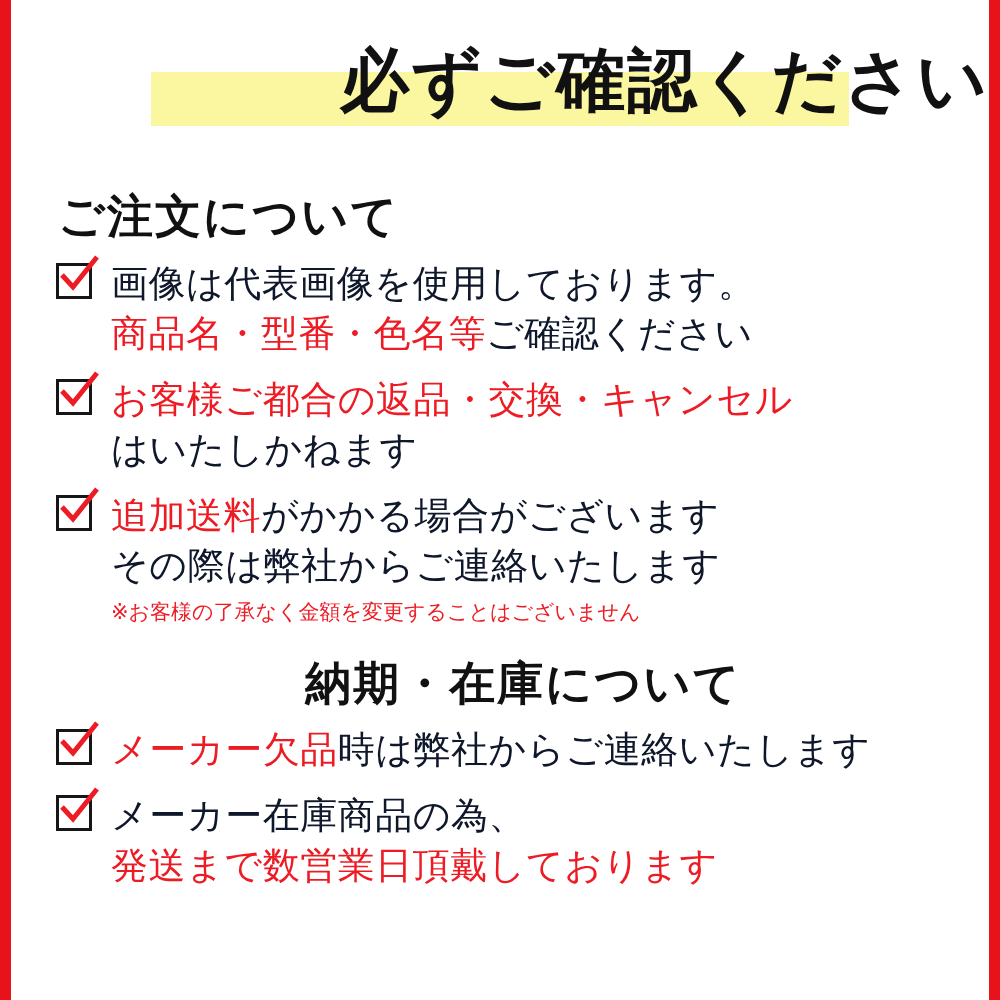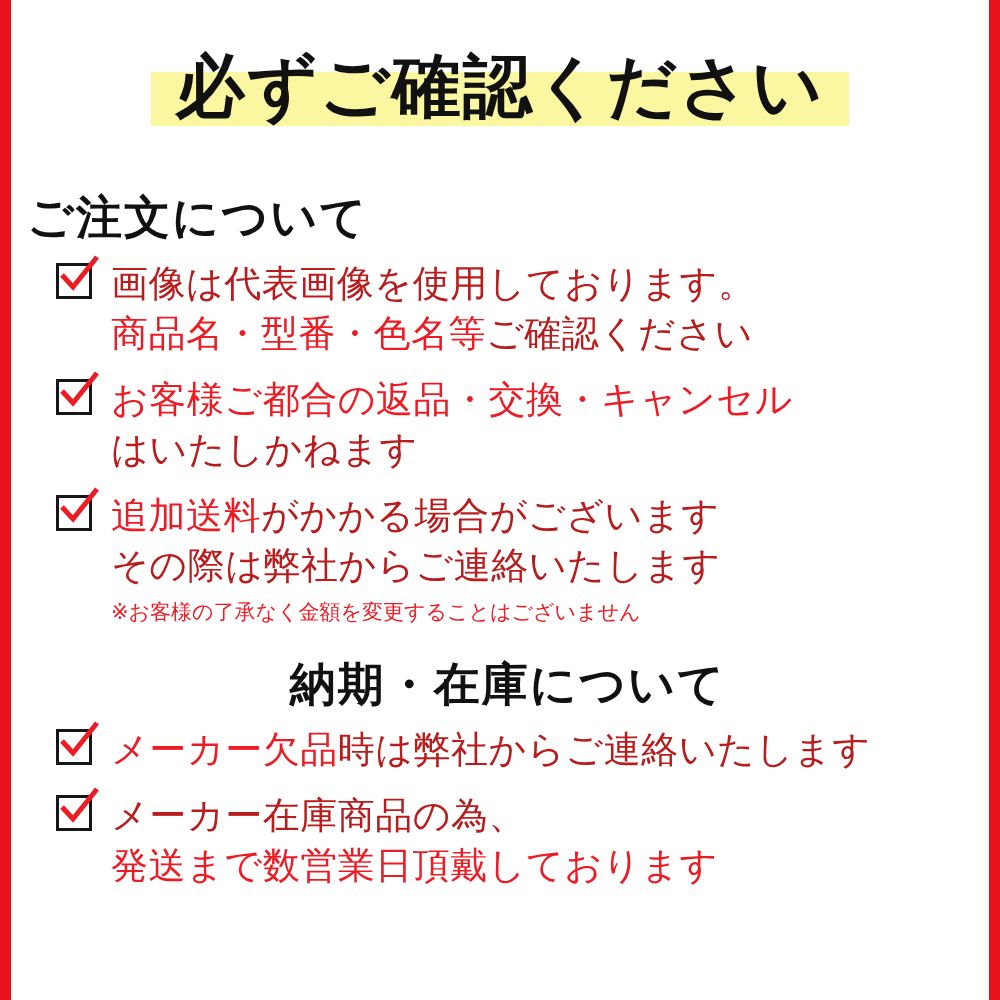--- a/index.html
+++ b/index.html
@@ -36,22 +36,23 @@
     left: 11px;
     right: 11px;
     top: 0;
     bottom: 0;
   }
 
   
   .title-wrap {
     position: relative;
     margin-top: 36px;
-    text-align: center;
+    text-align: right;
     height: 104px;
+    font-family: Liberation Mono, monospace;
   }
   .title-hl {
     position: absolute;
     left: 140px;
     right: 140px;
     top: 36px;
     height: 54px;
     background: #fbf6a0;
     z-index: 0;
   }
@@ -65,22 +66,23 @@
     line-height: 100px;
     white-space: nowrap;
   }
 
   
   .section-head {
     font-size: 46px;
     font-weight: 700;
     color: #111111;
     letter-spacing: 2px;
-    margin-left: 16px;
+    margin-left: 47px;
     line-height: 1.1;
+    font-family: Liberation Serif, serif;
   }
   .section-head.first { margin-top: 52px; }
   .section-head.second { margin-top: 26px; text-align: center; }
 
   
   .item {
     position: relative;
     margin-left: 45px;
     margin-top: 16px;
     padding-left: 55px;
@@ -109,21 +111,21 @@
     letter-spacing: 0.5px;
     white-space: nowrap;
   }
   .line.small {
     font-size: 21px;
     line-height: 42px;
     letter-spacing: 0px;
   }
   .red { color: #ed1c24; font-weight: 400; }
   .redn { color: #ed1c24; }
-  .blk { color: #b91c1c; }
+  .blk { color: #0f172a; }
 </style>
 </head>
 <body>
 
 <div class="page">
   <div class="edge left"></div>
   <div class="edge right"></div>
 
   <div class="content">
 

